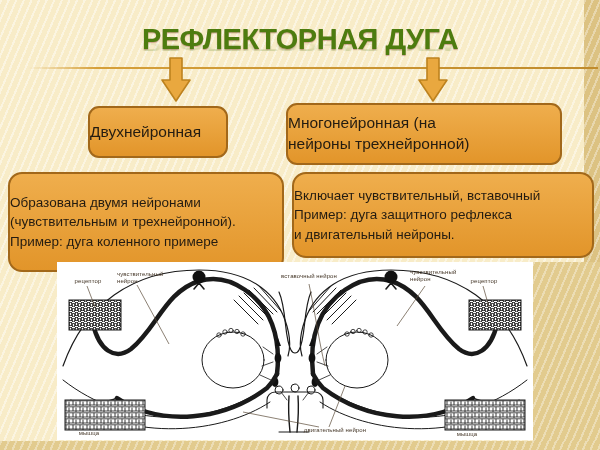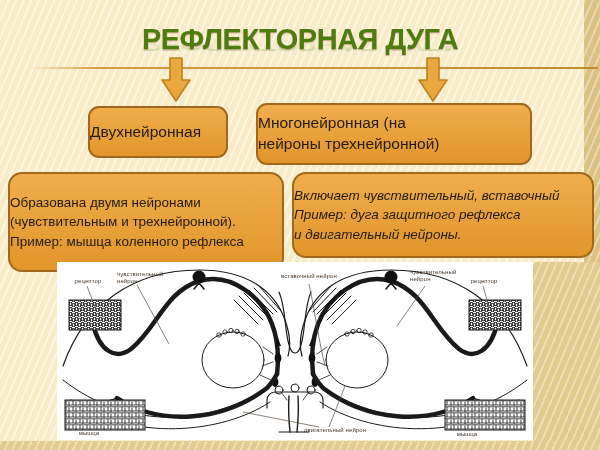--- a/index.html
+++ b/index.html
@@ -38,24 +38,24 @@
   #arrow-right{left:413px;}
   .obox{
     position:absolute;box-sizing:border-box;
     background:linear-gradient(#EFAE4D,#E2952A);
     border:2px solid #A2681A;border-radius:11px;
     display:flex;flex-direction:column;align-items:flex-start;justify-content:center;
     color:#241c11;text-align:center;
   }
   .tbox{font-size:15.5px;line-height:1.35;}
   #title-box-left{left:88px;top:106px;width:140px;height:52px;}
-  #title-box-right{left:256px;top:103px;width:276px;height:62px;}
+  #title-box-right{left:286px;top:103px;width:276px;height:62px;}
   .dbox{font-size:13.5px;line-height:1.42;border-radius:14px;}
   #desc-box-left{left:8px;top:172px;width:276px;height:100px;}
-  #desc-box-right{left:292px;top:172px;width:302px;height:86px;font-style:italic;}
+  #desc-box-right{left:292px;top:172px;width:302px;height:86px;}
   #diagram-panel{
     position:absolute;left:57px;top:262px;width:476px;height:178px;
     background:#ffffff;
   }
   #diagram-panel svg{position:absolute;left:0;top:0;}
   .dlabel{
     position:absolute;font-size:6px;line-height:1.15;color:#453728;
     letter-spacing:.1px;
   }
   #lbl-receptor-left{left:10px;top:16px;width:42px;text-align:center;}
@@ -91,21 +91,21 @@
   <div>Двухнейронная</div>
 </div>
 <div class="obox tbox" id="title-box-right">
   <div>Многонейронная (на</div>
   <div>нейроны трехнейронной)</div>
 </div>
 
 <div class="obox dbox" id="desc-box-left">
   <div>Образована двумя нейронами</div>
   <div>(чувствительным и трехнейронной).</div>
-  <div>Пример: мышца коленного рефлекса</div>
+  <div>Пример: дуга коленного примере</div>
 </div>
 <div class="obox dbox" id="desc-box-right">
   <div>Включает чувствительный, вставочный</div>
   <div>Пример: дуга защитного рефлекса</div>
   <div>и двигательный нейроны.</div>
 </div>
 
 <div id="diagram-panel">
   <svg width="476" height="178" viewBox="0 0 476 178">
     <defs>

